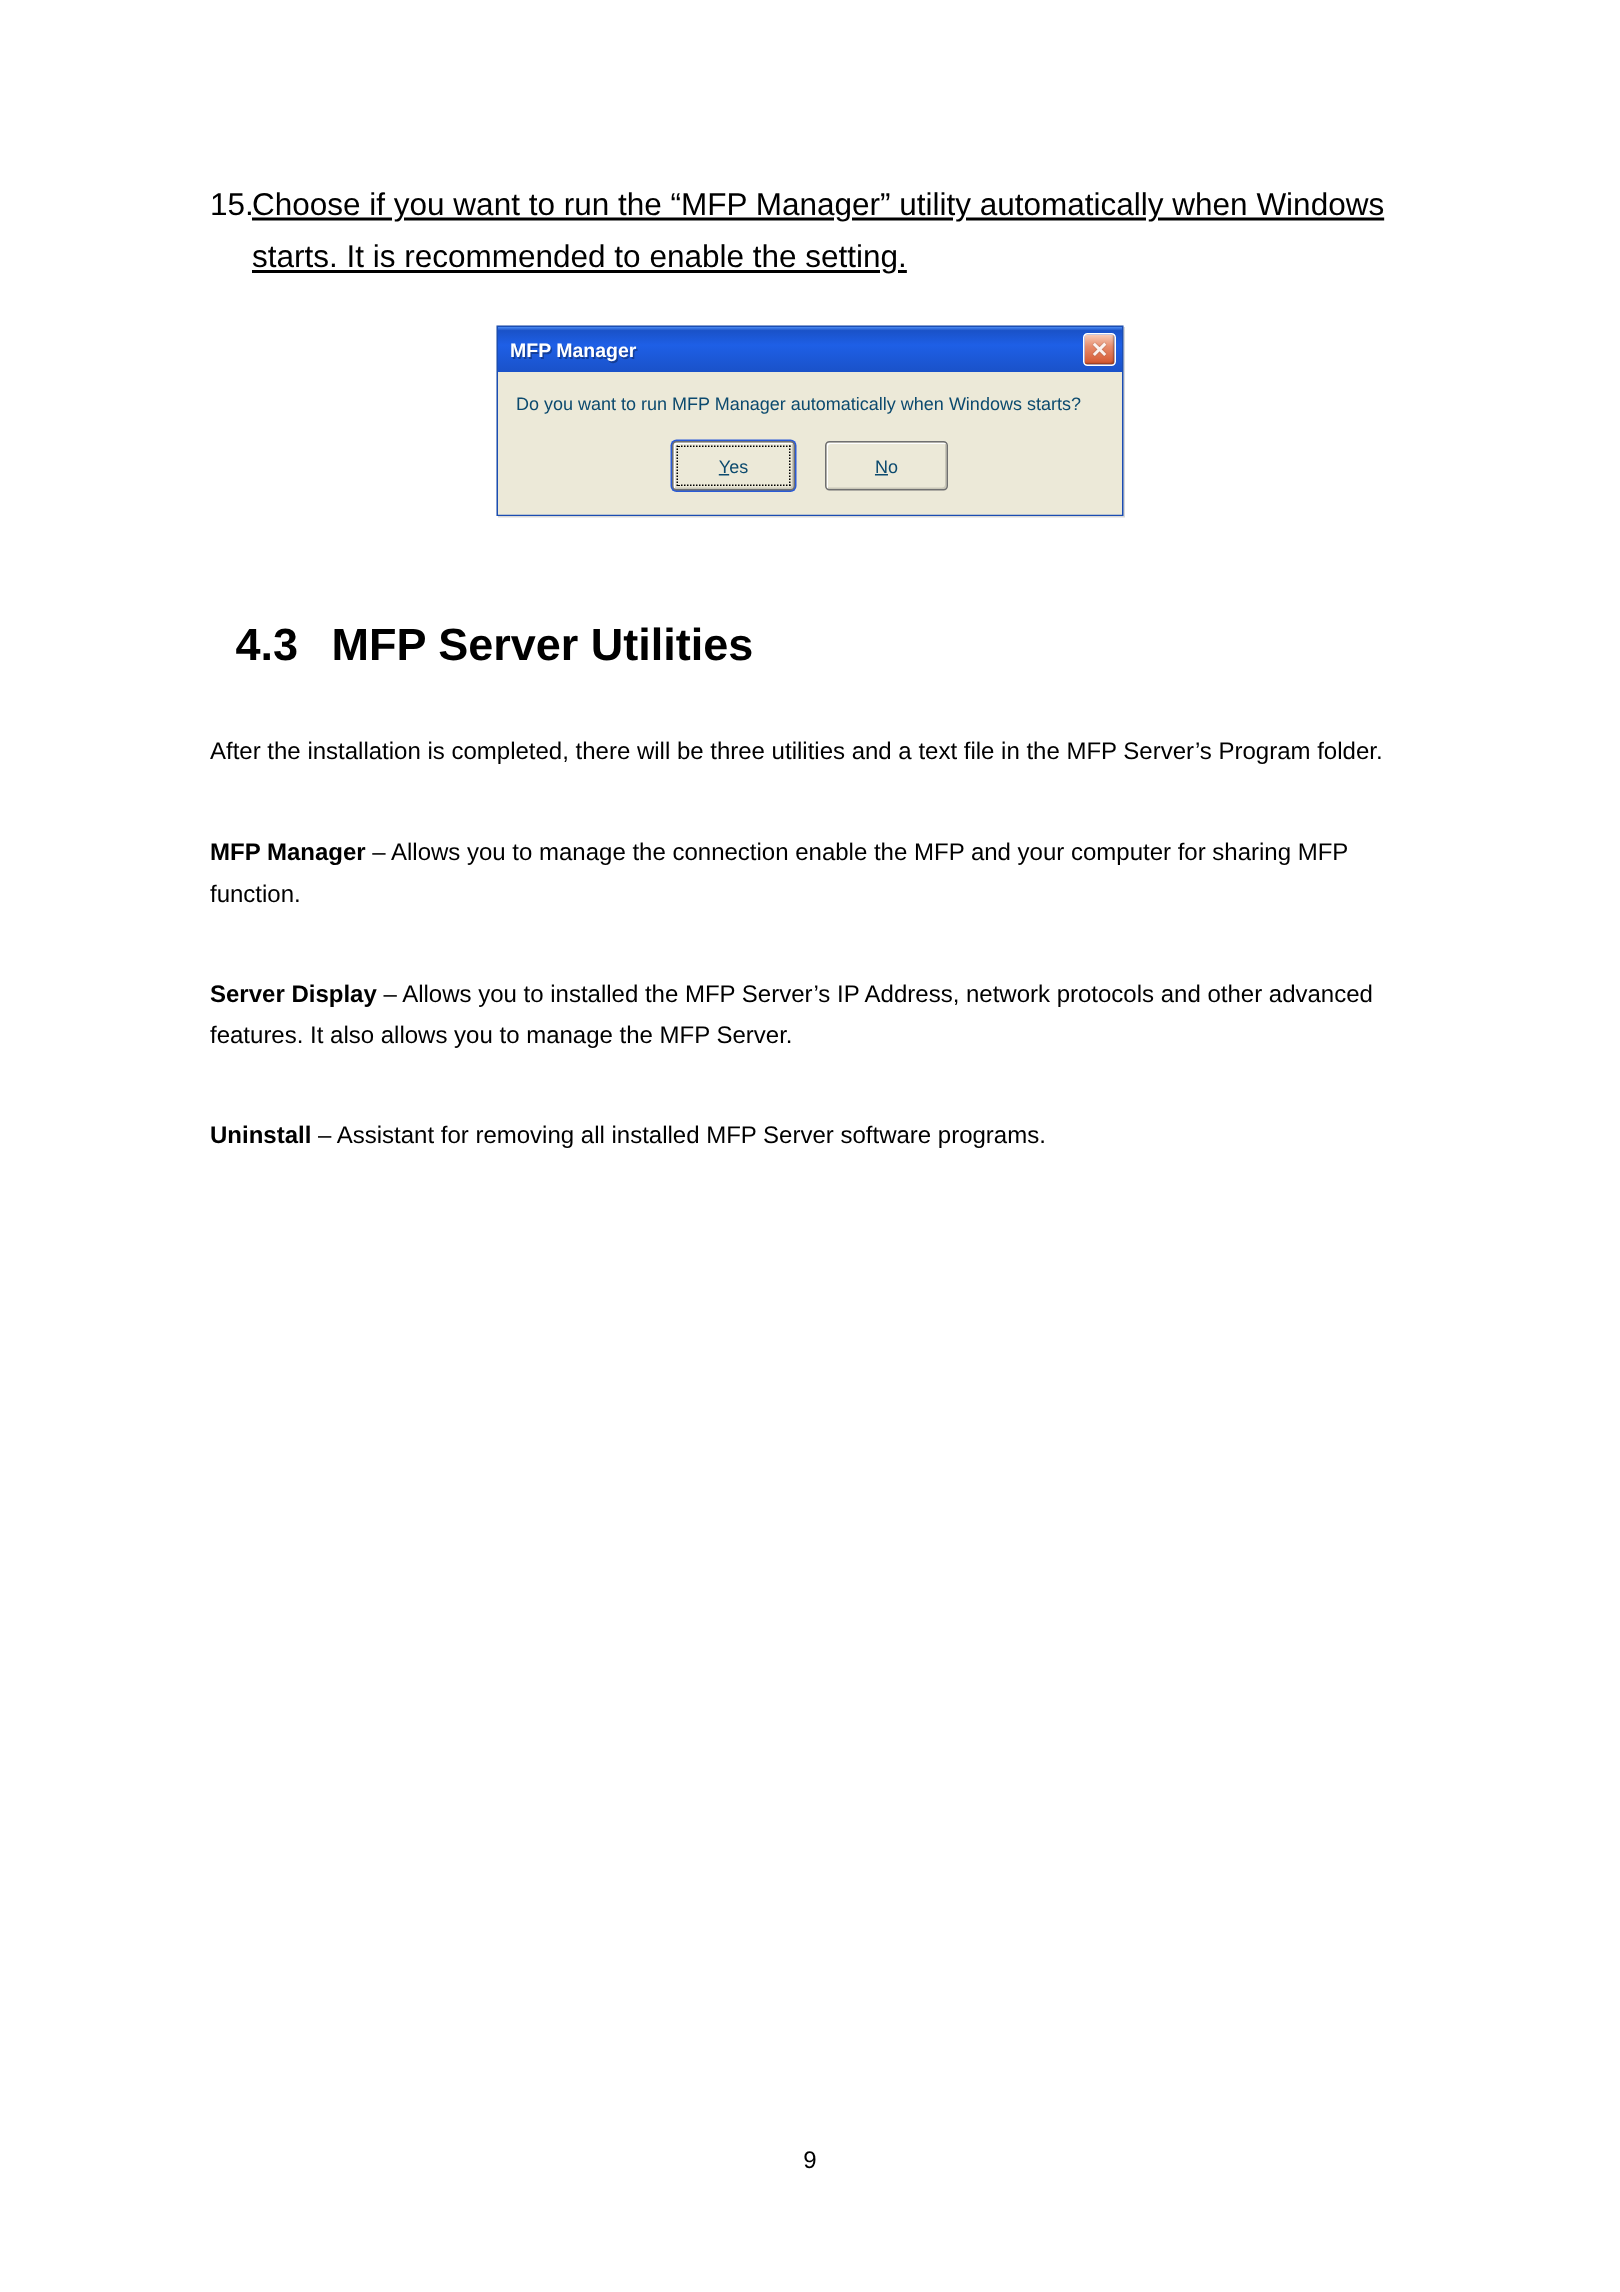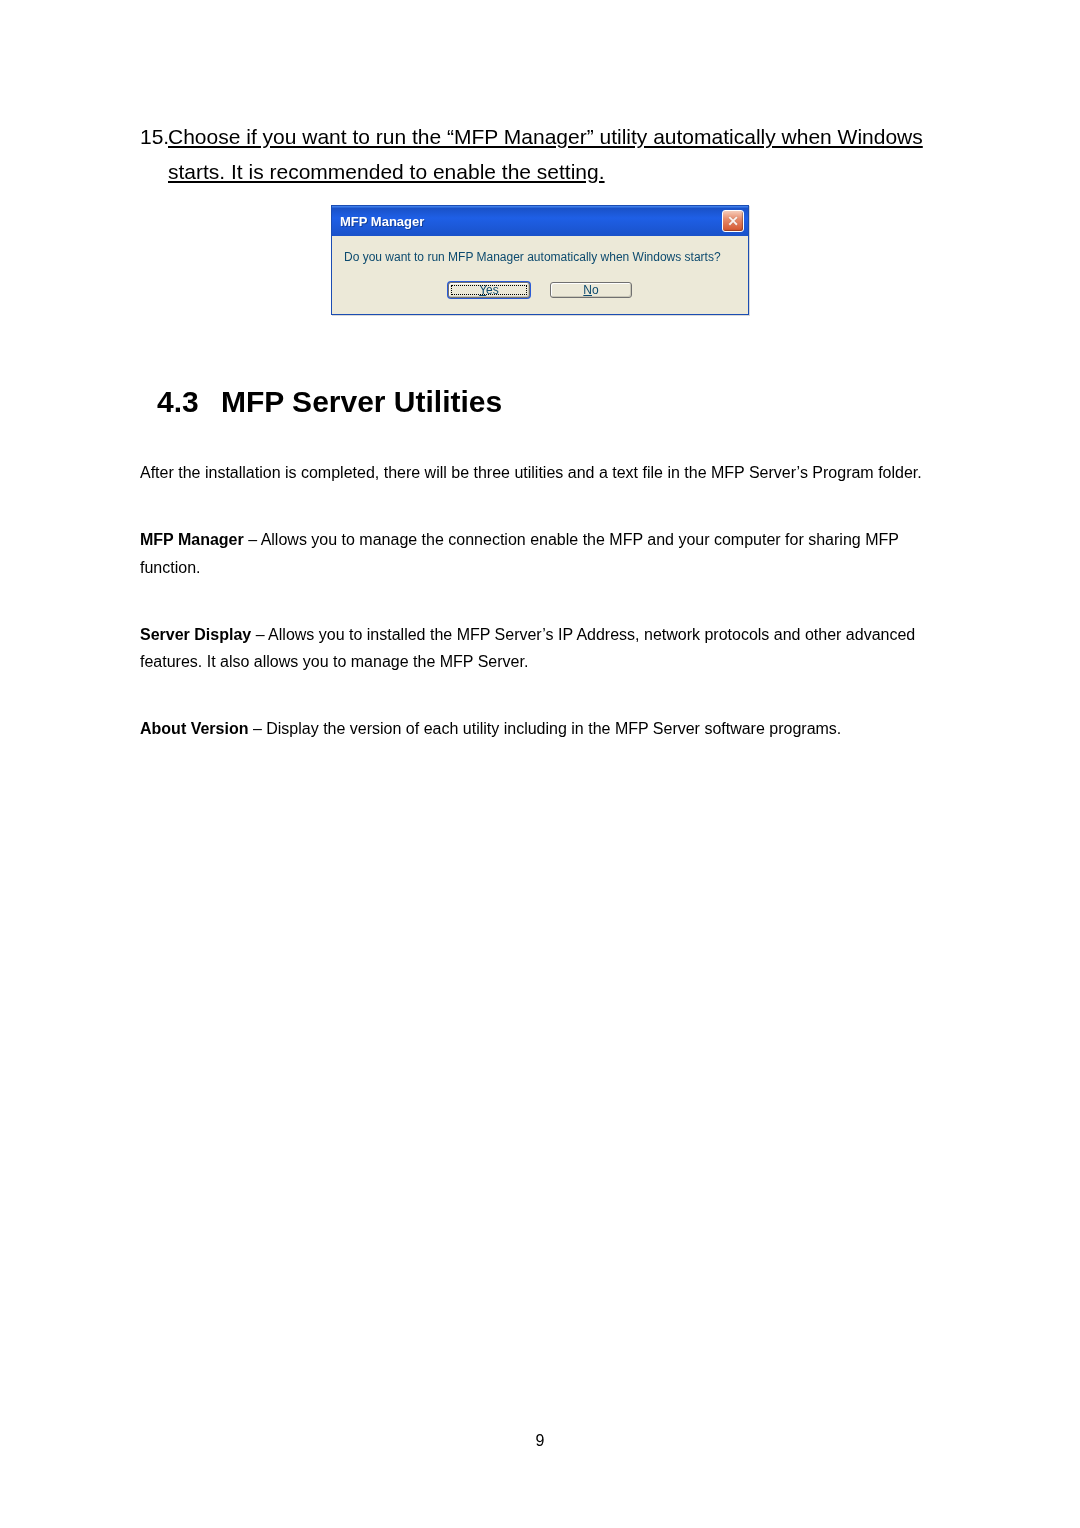--- a/index.html
+++ b/index.html
@@ -14,21 +14,21 @@
     }
     .page {
       padding: 120px 140px 0 140px;
       position: relative;
       height: 100%;
     }
     .step {
       display: flex;
       font-size: 21px;
       line-height: 1.65;
-      margin-bottom: 16px;
+      margin-bottom: 28px;
     }
     .step-num {
       width: 28px;
       flex: 0 0 28px;
     }
     .step-txt {
       flex: 1;
       text-decoration: underline;
     }
     .dialog-wrap {
@@ -88,27 +88,27 @@
       margin-bottom: 18px;
       font-size: 12px;
     }
     .dialog-btns {
       display: flex;
       justify-content: center;
       gap: 20px;
     }
     .winbtn {
       width: 82px;
-      height: 16px;
+      height: 33px;
       background: #ece9d8;
       border: 1px solid #707070;
       border-radius: 3px;
       font-size: 12px;
       display: flex;
-      align-items: flex-start;
+      align-items: center;
       justify-content: center;
       box-shadow: inset 1px 1px 0 #fff, inset -1px -1px 0 #c9c7b8;
       position: relative;
     }
     .winbtn.default {
       outline: 1px dotted #000;
       outline-offset: -4px;
       box-shadow: 0 0 0 1px #2a5bd7, inset 1px 1px 0 #fff, inset -1px -1px 0 #c9c7b8;
     }
     .mnemonic { text-decoration: underline; }
@@ -176,19 +176,19 @@
   <p class="body">After the installation is completed, there will be three utilities and a text file in the MFP Server’s Program folder.</p>
 
   <p class="body">
     <b>MFP Manager</b><span> – Allows you to manage the connection enable the MFP and your computer for sharing MFP function.</span>
   </p>
 
   <p class="body">
     <b>Server Display</b><span> – Allows you to installed the MFP Server’s IP Address, network protocols and other advanced features. It also allows you to manage the MFP Server.</span>
   </p>
 
+  <p class="body">
+    <b>Uninstall</b><span> – Assistant for removing all installed MFP Server software programs.</span>
+  </p>
 
-  <p class="body">
-    <b>About Version</b><span> – Display the version of each utility including in the MFP Server software programs.</span>
-  </p>
 
   <div class="pagenum">9</div>
 </div>
 
 </body></html>

